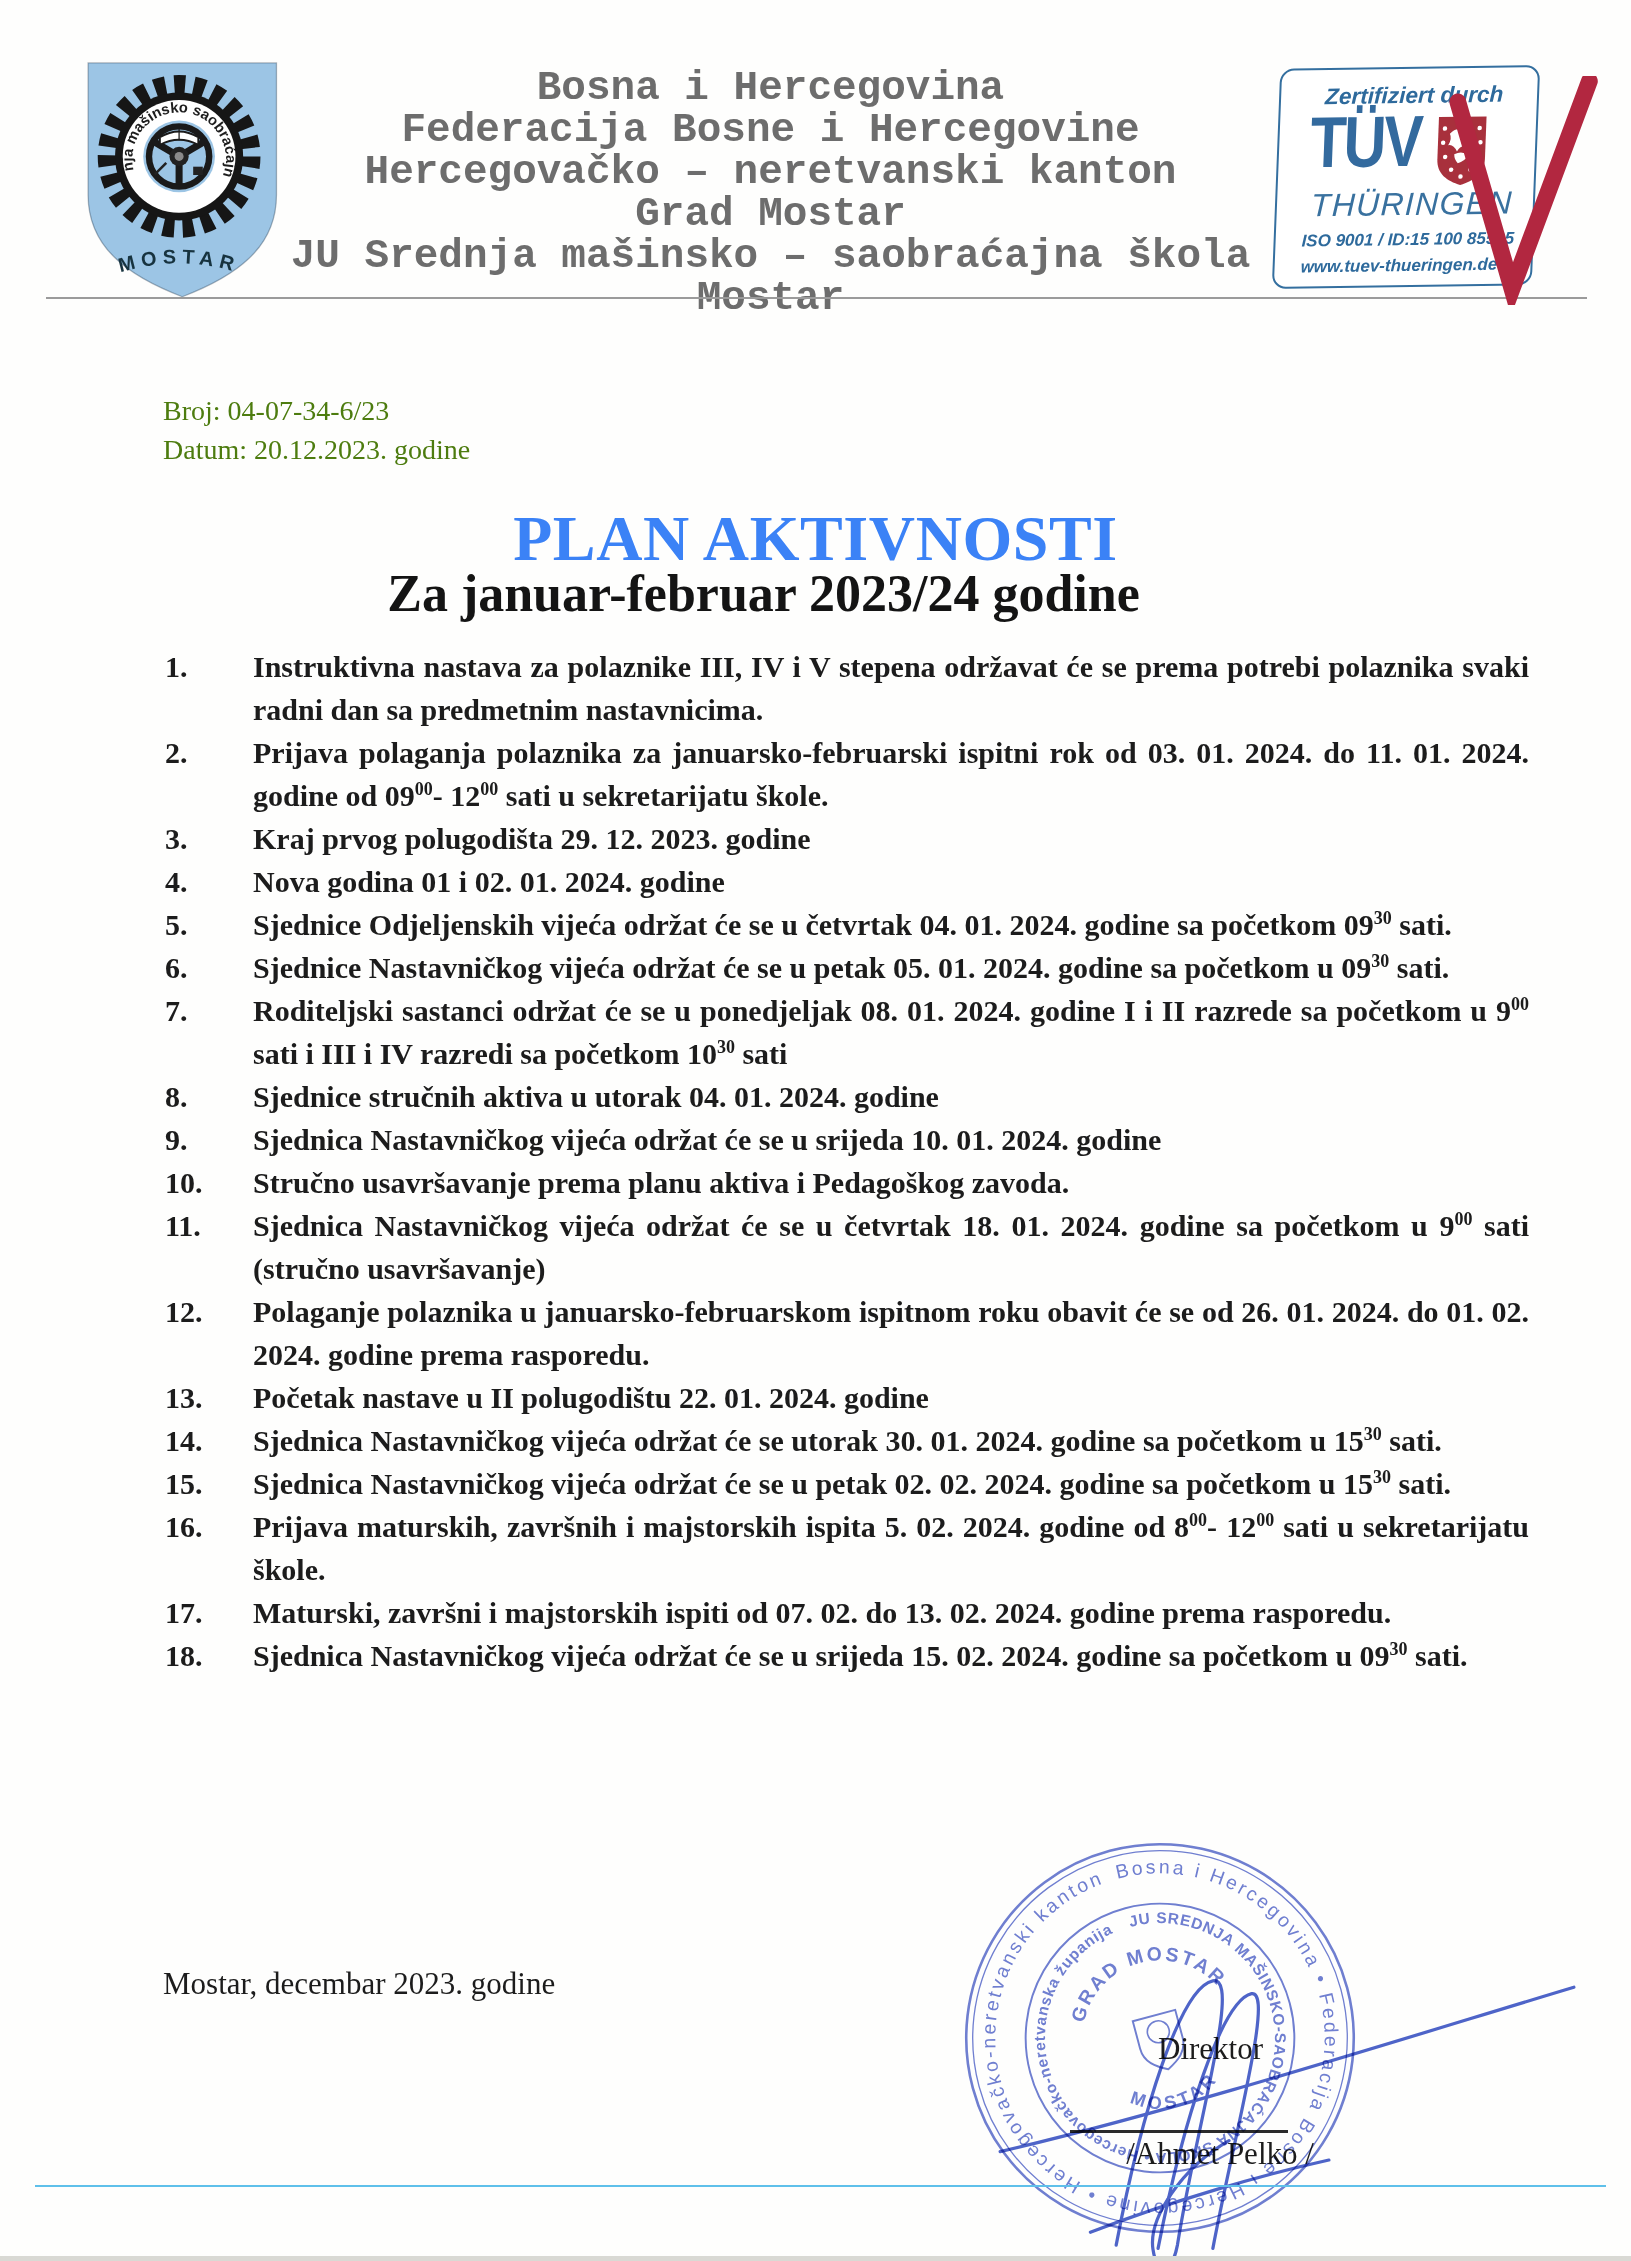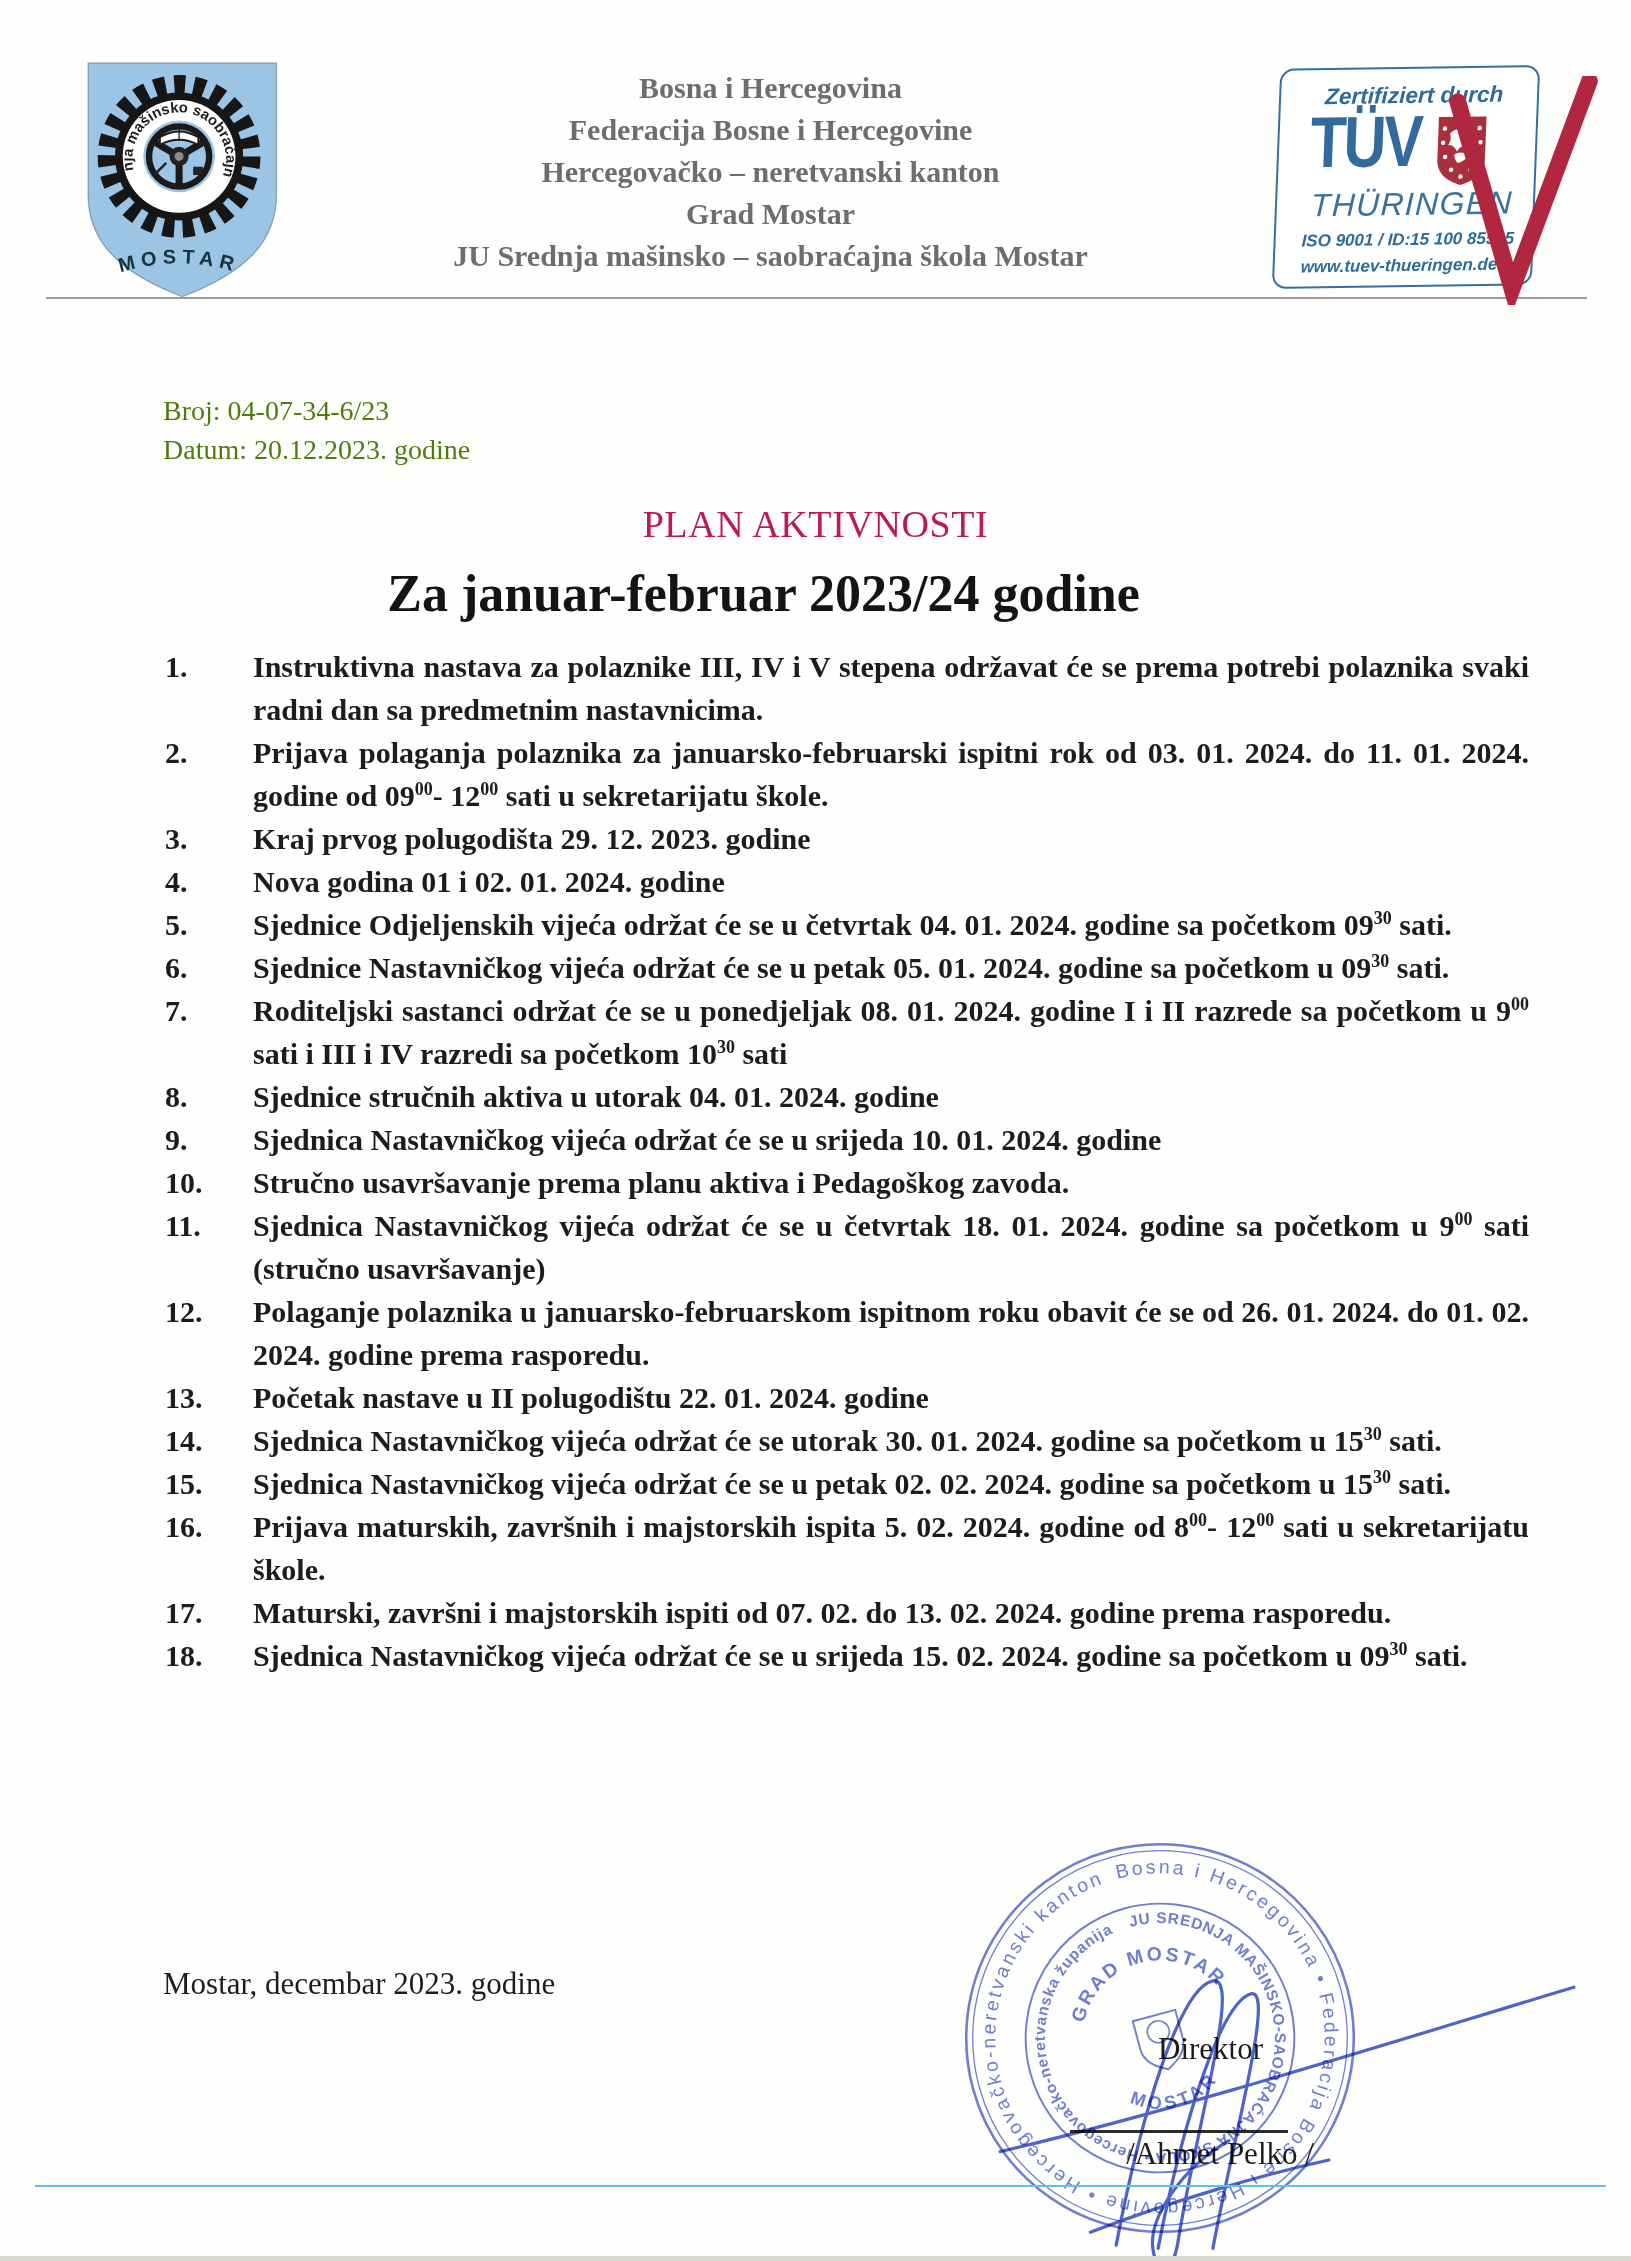--- a/index.html
+++ b/index.html
@@ -6,43 +6,43 @@
   .page{
     position:relative;width:1631px;height:2261px;margin:0 auto;
     background:#fefefd;overflow:hidden;
     font-family:"Liberation Serif","DejaVu Serif",serif;color:#1c1c1c;
   }
   .abs{position:absolute;}
 
   
   .org-lines{
     left:277px;top:67px;width:987px;text-align:center;
-    font-family:Liberation Serif, serif;
-    font-weight:bold;font-size:30px;line-height:42px;color:#6d6d6d;
+    font-family:Liberation Mono, monospace;
+    font-weight:bold;font-size:41px;line-height:42px;color:#6d6d6d;
   }
   .school-logo{left:83px;top:59px;width:205px;height:241px;}
   .tuv-box{
     left:1276px;top:67px;width:256px;height:216px;
     border:2.6px solid #346f9f;border-radius:14px;background:#fff;
     transform:rotate(-0.8deg) skewX(-3deg);
     font-family:"Liberation Sans","DejaVu Sans",sans-serif;color:#2e6a9c;
   }
   .tuv-zert{position:absolute;left:44px;top:14px;font-size:22.6px;font-weight:bold;font-style:italic;}
   .tuv-brand{position:absolute;left:31px;top:31px;font-size:72px;font-weight:900;letter-spacing:-3.2px;transform:scaleX(0.82);transform-origin:left;color:#336a9e;}
   .tuv-crest{position:absolute;left:156px;top:46px;width:53px;height:72px;}
   .tuv-region{position:absolute;left:34px;top:117px;font-size:32px;font-style:italic;letter-spacing:1.3px;color:#39719f;}
   .tuv-iso{position:absolute;left:26px;top:161px;font-size:17px;font-weight:bold;font-style:italic;}
   .tuv-url{position:absolute;left:26px;top:187px;font-size:17px;font-weight:bold;font-style:italic;}
   .tuv-check{left:1446px;top:76px;width:152px;height:229px;z-index:3;}
 
   .header-rule{left:46px;top:297px;width:1541px;height:1.9px;background:#9b9b9b;}
 
   
   .meta{left:163px;top:391px;font-size:28px;line-height:39px;color:#4d7c0f;}
-  .title1{left:0;top:502px;width:1631px;text-align:center;font-size:38px;font-weight:normal;letter-spacing:0.6px;color:#be185d;}
+  .title1{left:0;top:502px;width:1631px;text-align:center;font-size:64px;font-weight:bold;letter-spacing:0.6px;color:#3b82f6;}
   .title2{left:0;top:564px;width:1527px;text-align:center;font-size:52px;font-weight:bold;color:#141414;}
 
   
   .activity-list{left:165px;top:645px;width:1364px;font-size:30px;font-weight:bold;line-height:43px;}
   .item{display:flex;}
   .item .num{width:88px;flex:none;}
   .item .body{flex:1;text-align:justify;}
   sup{font-size:0.6em;line-height:0;vertical-align:super;margin-top:36px;}
 
   

